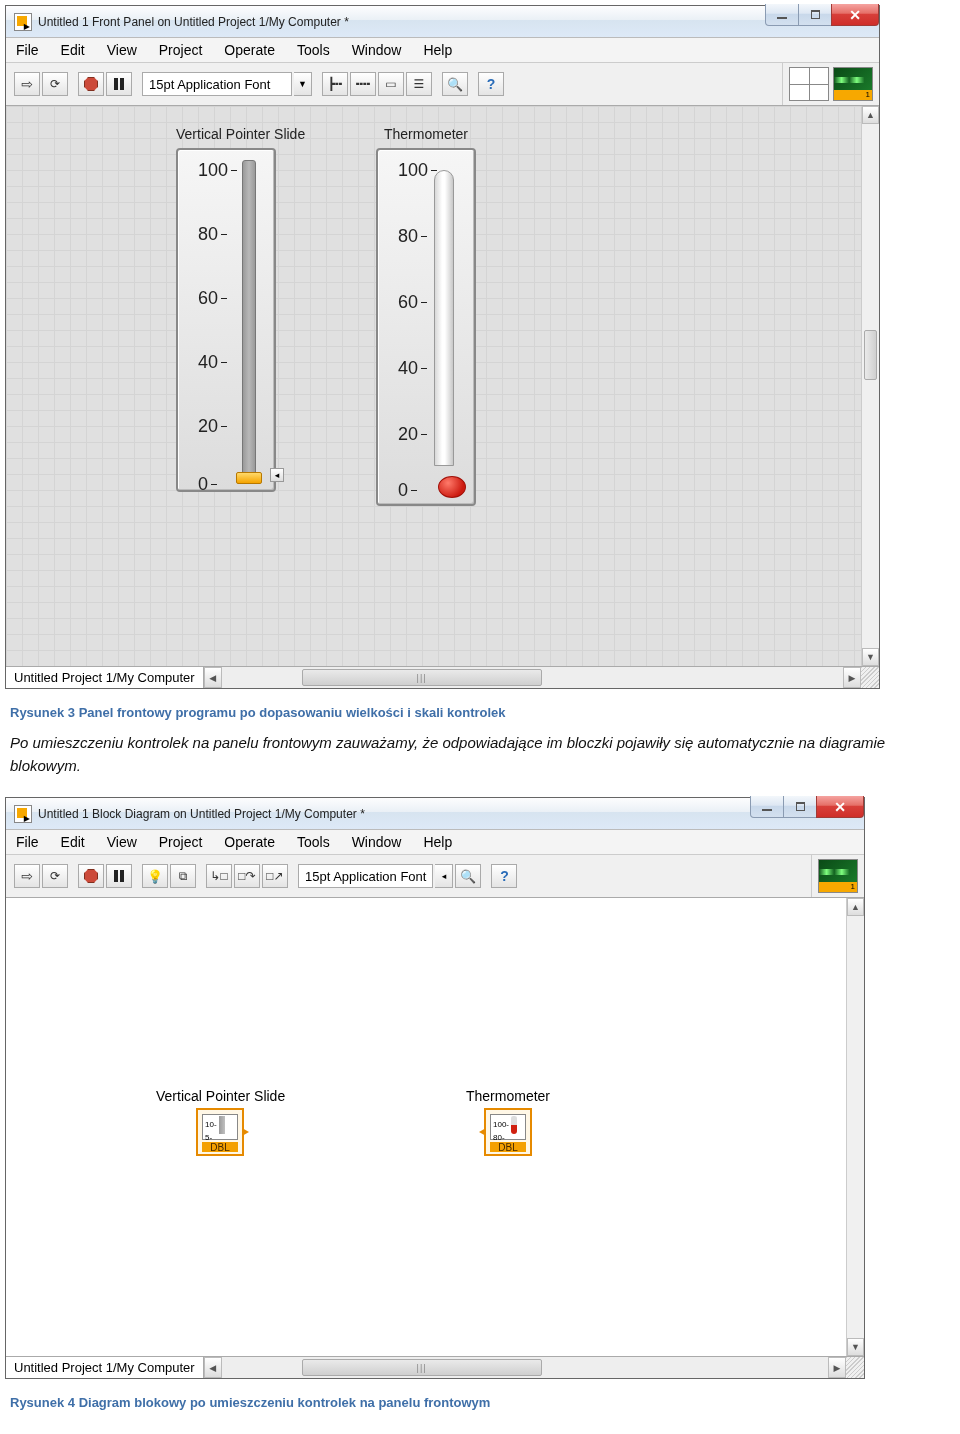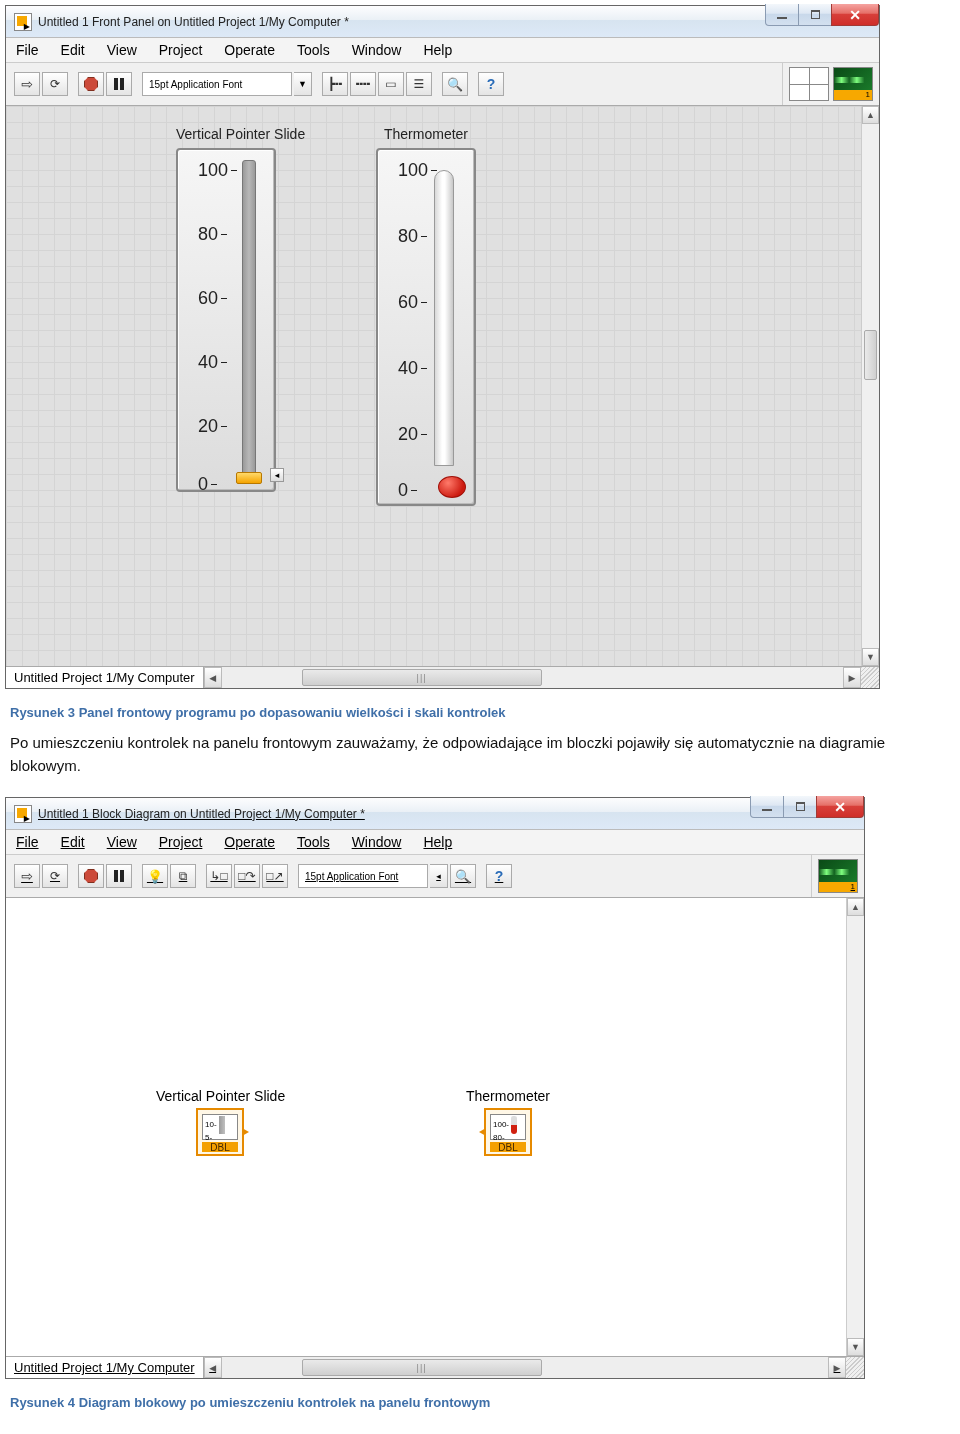--- a/index.html
+++ b/index.html
@@ -1,21 +1,21 @@
 <!DOCTYPE html>
 <html><head>
 <meta charset="utf-8">
 <style>
   * { box-sizing: border-box; margin: 0; padding: 0; }
   body { font-family: "Segoe UI", Tahoma, sans-serif; font-size: 13px; background: #fff; width: 960px; }
   
   
   .window { border: 1px solid #666; margin: 5px; background: #f0f0f0; position: relative; }
   .window1 { width: 875px; }
-  .window2 { width: 860px; margin-top: 20px; text-decoration: underline; }
+  .window2 { width: 860px; margin-top: 20px; }
   .titlebar { background: linear-gradient(to bottom, #fdfdfe 0%, #eaf0f6 45%, #d7e4f0 46%, #dde9f7 100%); height: 32px; display: flex; align-items: center; padding: 0 8px; border-bottom: 1px solid #bbb; position: relative; }
   .titlebar .app-icon { width: 18px; height: 18px; background: #fff; border: 1px solid #888; display: inline-flex; align-items: center; justify-content: center; margin-right: 6px; position: relative; }
   .titlebar .app-icon::before { content: ""; position: absolute; width: 10px; height: 10px; background: #f7a800; left: 2px; top: 2px; }
   .titlebar .app-icon::after { content: "▶"; position: absolute; font-size: 8px; color: #000; right: 1px; bottom: -1px; }
   .titlebar .title-text { font-size: 12px; color: #222; }
   .winbtns { position: absolute; right: 0; top: -2px; display: flex; }
   .winbtn { width: 34px; height: 22px; border: 1px solid #8a9bb2; border-top: none; background: linear-gradient(to bottom, #f3f7fb 0%, #dde7f3 45%, #c8d8ea 46%, #d3e0ef 100%); display: flex; align-items: center; justify-content: center; font-size: 11px; color: #333; margin-left: -1px; }
   .winbtn.min { border-bottom-left-radius: 4px; }
   .winbtn.close { background: linear-gradient(to bottom, #f5a3a0 0%, #e56e67 45%, #d8403b 46%, #cf2e29 100%); color: #fff; width: 48px; border-bottom-right-radius: 4px; border-color: #a03a35; font-weight: bold; font-size: 14px; }
   .winbtn .sq { width: 9px; height: 9px; border: 1px solid #555; border-top-width: 2px; }
@@ -23,21 +23,21 @@
 
   
   .menubar { background: #f4f4f4; padding: 4px 10px; display: flex; gap: 22px; font-size: 14px; border-bottom: 1px solid #ccc; }
   .menubar span { cursor: default; }
   
   
   .toolbar-row { display: flex; align-items: stretch; background: #f0f0f0; border-bottom: 1px solid #aaa; }
   .toolbar { padding: 4px 8px; display: flex; align-items: center; gap: 2px; flex: 1; }
   .tbtn { width: 26px; height: 24px; border: 1px solid #aaa; background: linear-gradient(to bottom, #fff, #e4e4e4); display: inline-flex; align-items: center; justify-content: center; font-size: 12px; color: #333; }
   .tsep { width: 6px; }
-  .font-display { height: 24px; border: 1px solid #aaa; background: #fff; padding: 0 6px; display: inline-flex; align-items: center; font-size: 10px; min-width: 150px; }
+  .font-display { height: 24px; border: 1px solid #aaa; background: #fff; padding: 0 6px; display: inline-flex; align-items: center; font-size: 13px; min-width: 150px; }
   .font-display.small { min-width: 130px; }
   .font-drop { width: 18px; height: 24px; border: 1px solid #aaa; border-left: none; background: linear-gradient(to bottom,#fff,#e4e4e4); display: inline-flex; align-items:center; justify-content:center; font-size:9px;}
   .run-arrow { font-size: 14px; }
   .stop-oct { width: 14px; height: 14px; background: #cc4a3a; clip-path: polygon(30% 0,70% 0,100% 30%,100% 70%,70% 100%,30% 100%,0 70%,0 30%); border:1px solid #803020; }
   .pause-bars { display: flex; gap: 2px; }
   .pause-bars div { width: 4px; height: 12px; background: #222; }
   .help-q { color: #2a6cb8; font-weight: bold; font-size: 14px; }
   .bulb { color: #d9b800; font-size: 13px; }
   .mag { font-size: 13px; }
   
@@ -103,21 +103,21 @@
   .bd-node .dbl { position:absolute; left:4px; right:4px; bottom:2px; height:10px; background:#f4a000; font-size:10px; text-align:center; color:#442800;}
   .bd-node .term { position:absolute; top:50%; width:8px; height:8px; transform: translateY(-50%);}
   .bd-node.ctrl .term { right:-8px; border-top:4px solid transparent; border-bottom:4px solid transparent; border-left:7px solid #e68a00;}
   .bd-node.ind  .term { left:-8px; border-top:4px solid transparent; border-bottom:4px solid transparent; border-right:7px solid #e68a00;}
   .mini-slide { width:6px; height:18px; background:linear-gradient(to right,#9a9a9a,#c0c0c0);}
   .mini-thermo { width:6px; height:18px; background:linear-gradient(to bottom,#ddd 0%,#ddd 50%,#d02010 50%,#d02010 100%); border-radius:3px 3px 4px 4px;}
   .inner .row { display:flex; align-items:center; gap:2px;}
 
   
   .caption { font-size: 13px; font-weight: bold; color: #3f6fa8; margin: 16px 10px 12px 10px; }
-  .para { font-size: 15px; color: #111; margin: 8px 10px 4px 10px; line-height: 1.5; }
+  .para { font-size: 15px; color: #111; margin: 8px 10px 4px 10px; line-height: 1.5; font-style: italic; }
 </style>
 </head>
 <body>
 
 <div class="window window1">
   <div class="titlebar">
     <span class="app-icon"></span>
     <span class="title-text">Untitled 1 Front Panel on Untitled Project 1/My Computer *</span>
     <div class="winbtns">
       <div class="winbtn min">

